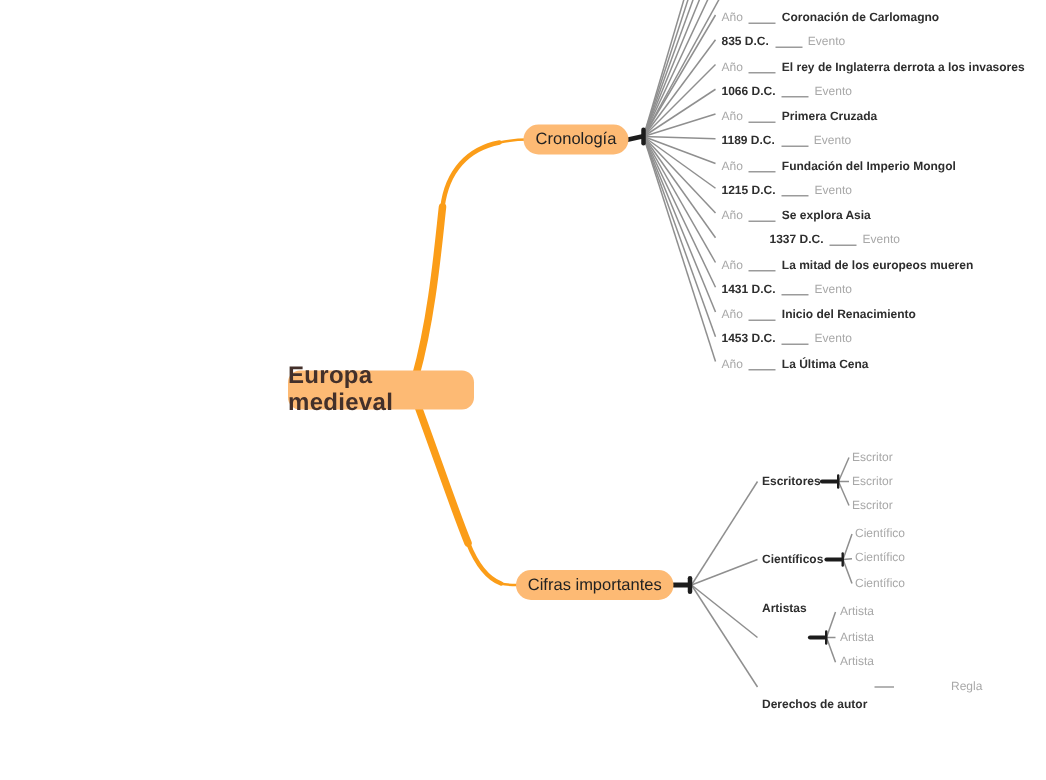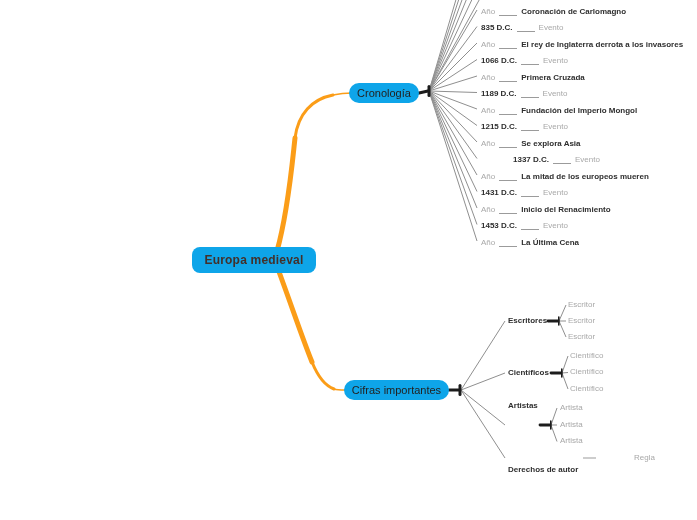--- a/index.html
+++ b/index.html
@@ -2,25 +2,25 @@
 <html><head>
 <meta charset="utf-8">
 <style>
   html,body{margin:0;padding:0;background:#ffffff;}
   #canvas{
     position:relative;width:697px;height:520px;overflow:hidden;background:#ffffff;
     font-family:"Liberation Sans","DejaVu Sans",sans-serif;
   }
   #overlay{position:absolute;left:0;top:0;width:697px;height:520px;}
   .node{
-    position:absolute;background:#0ea5e9;display:flex;align-items:center;justify-content:center;
+    position:absolute;background:#fdba74;display:flex;align-items:center;justify-content:center;
     color:#222222;z-index:3;box-sizing:border-box;
   }
   #node-root{left:192px;top:247px;width:124px;height:26px;border-radius:8px;
-    font-size:12px;font-weight:bold;color:#43302a;letter-spacing:.2px;}
+    font-size:16px;font-weight:bold;color:#43302a;letter-spacing:.2px;}
   #node-cron{left:349px;top:83px;width:70px;height:20px;border-radius:10px;font-size:11px;}
   #node-cifras{left:344px;top:380px;width:105px;height:20px;border-radius:10px;font-size:11px;}
   .pr{position:absolute;display:flex;align-items:flex-end;gap:4px;height:12px;
     font-size:8px;white-space:nowrap;z-index:2;}
   .hline{width:18px;height:1px;background:#9b9b9b;flex:0 0 auto;}
   .t-dark{color:#2e2e2e;font-weight:bold;}
   .t-gray{color:#a8a8a8;font-weight:normal;}
   .lbl{position:absolute;height:12px;line-height:12px;font-size:8px;white-space:nowrap;z-index:2;}
 </style>
 </head>

